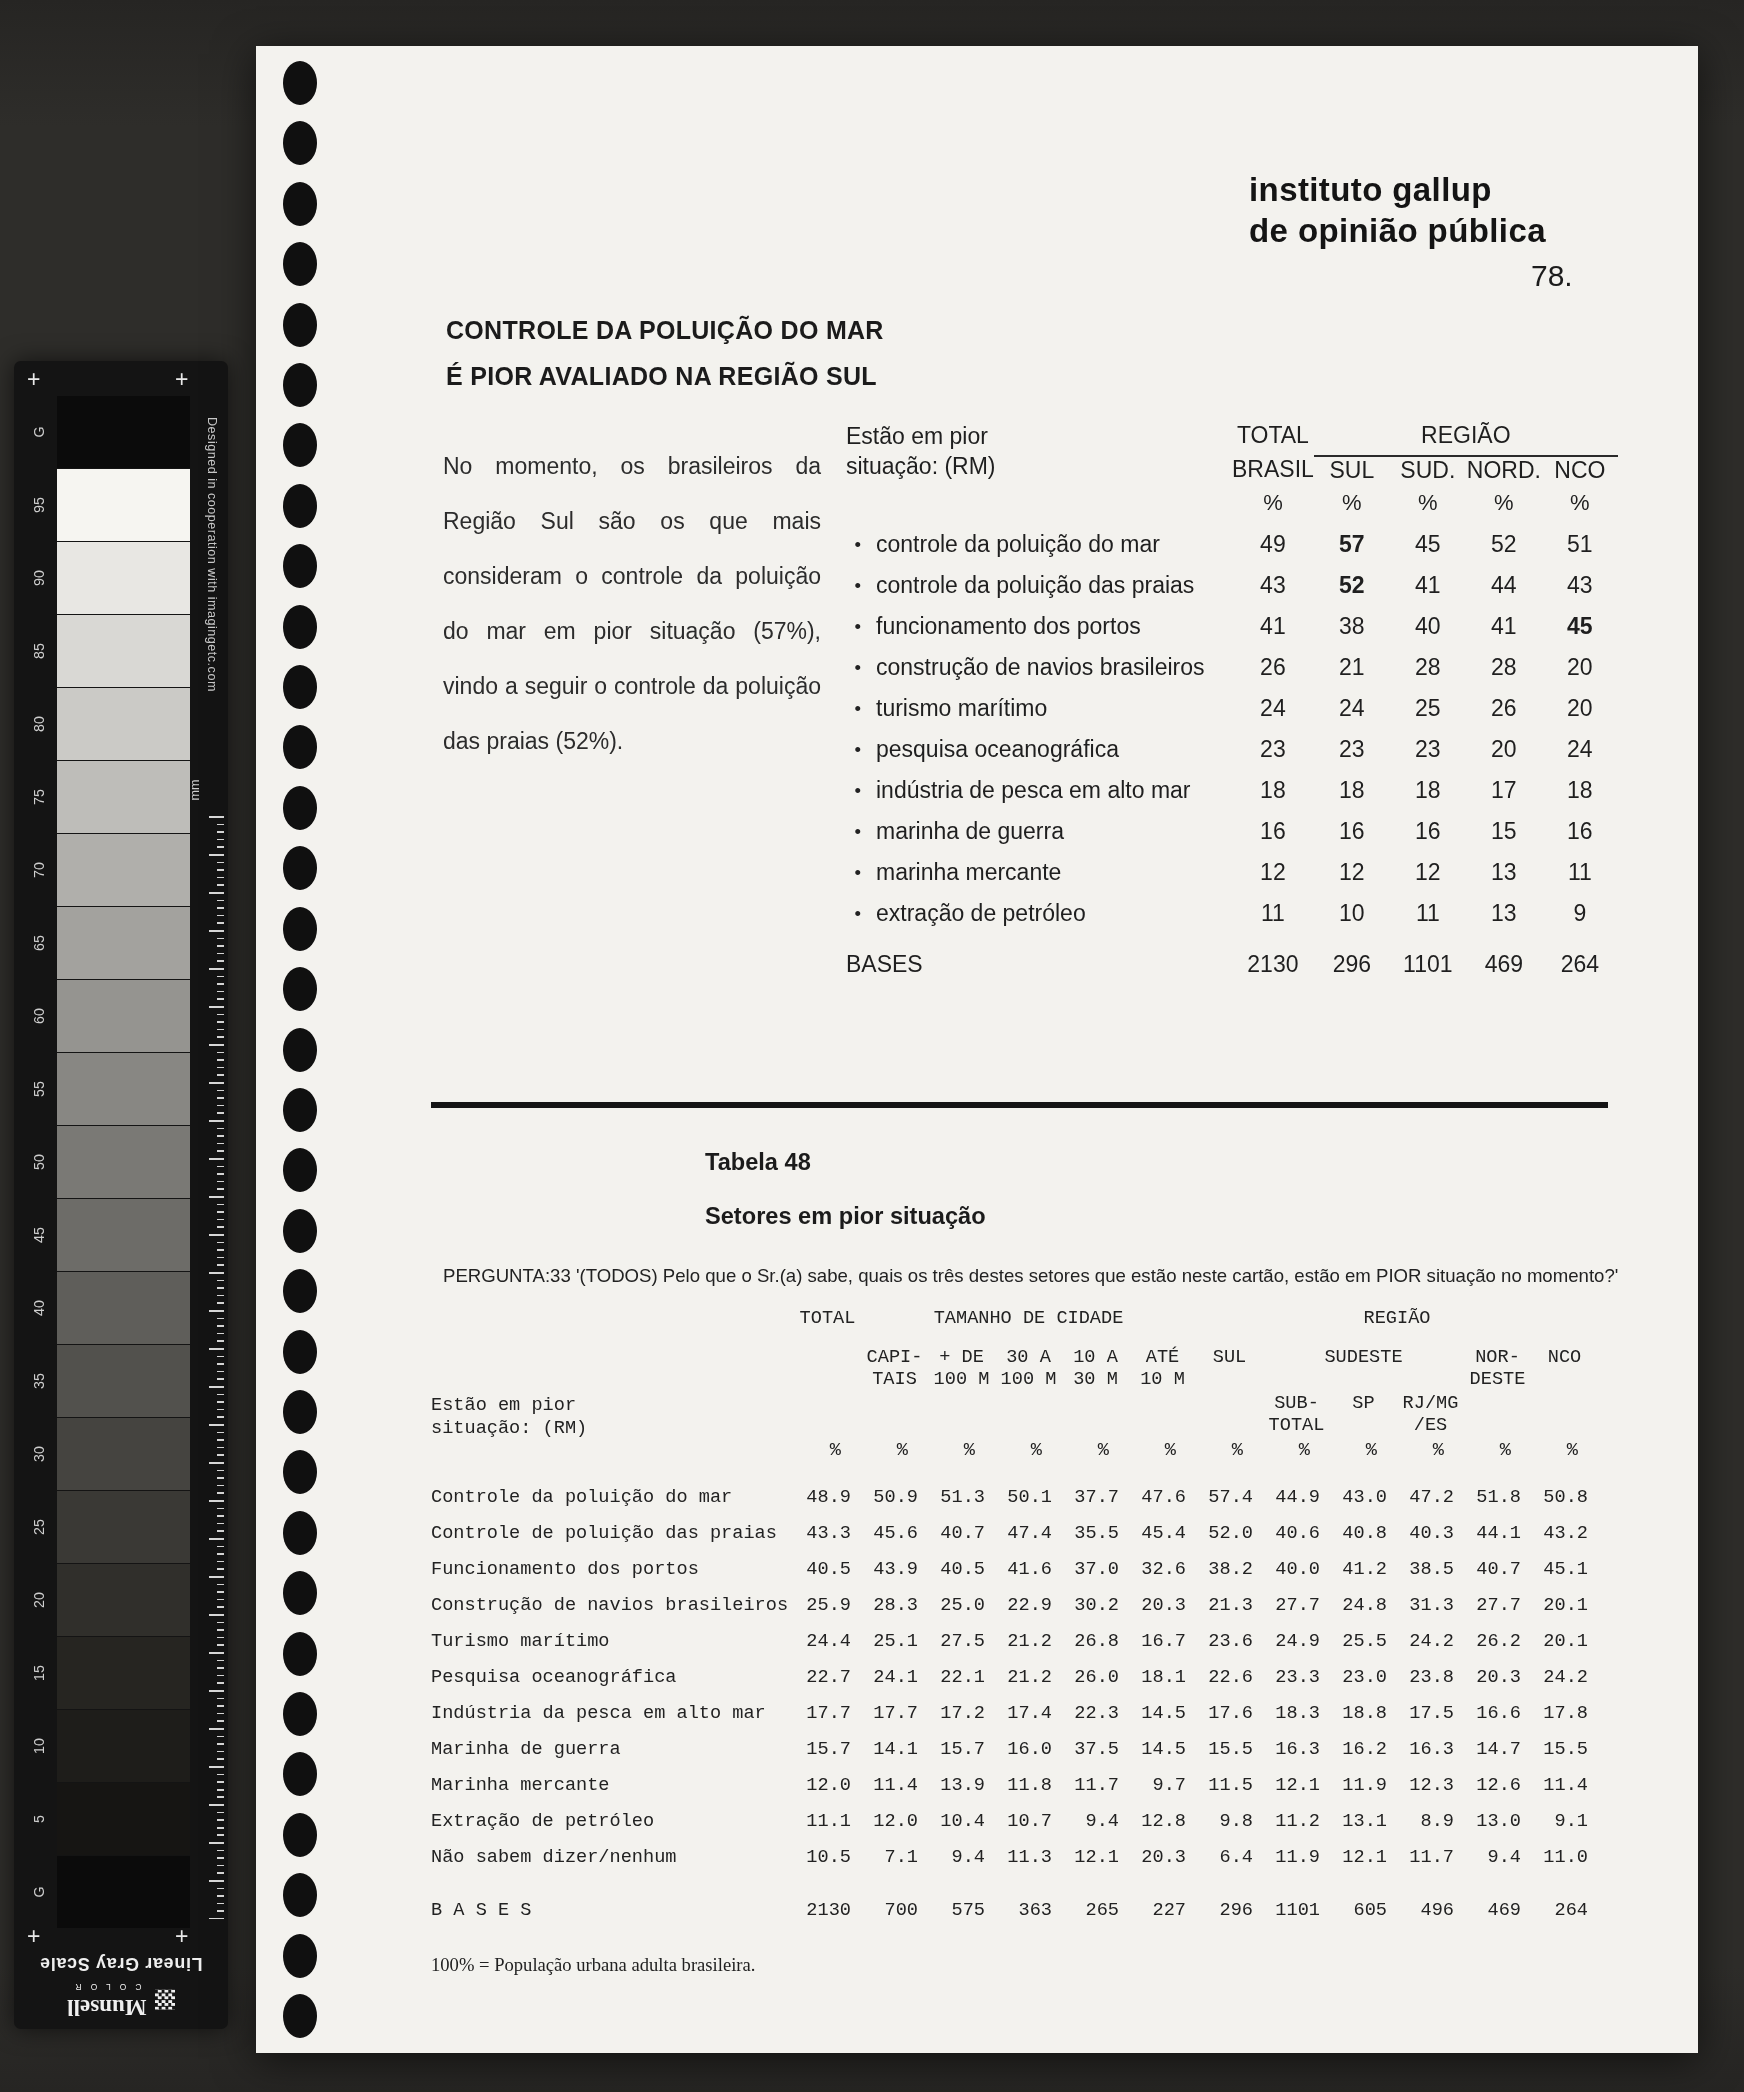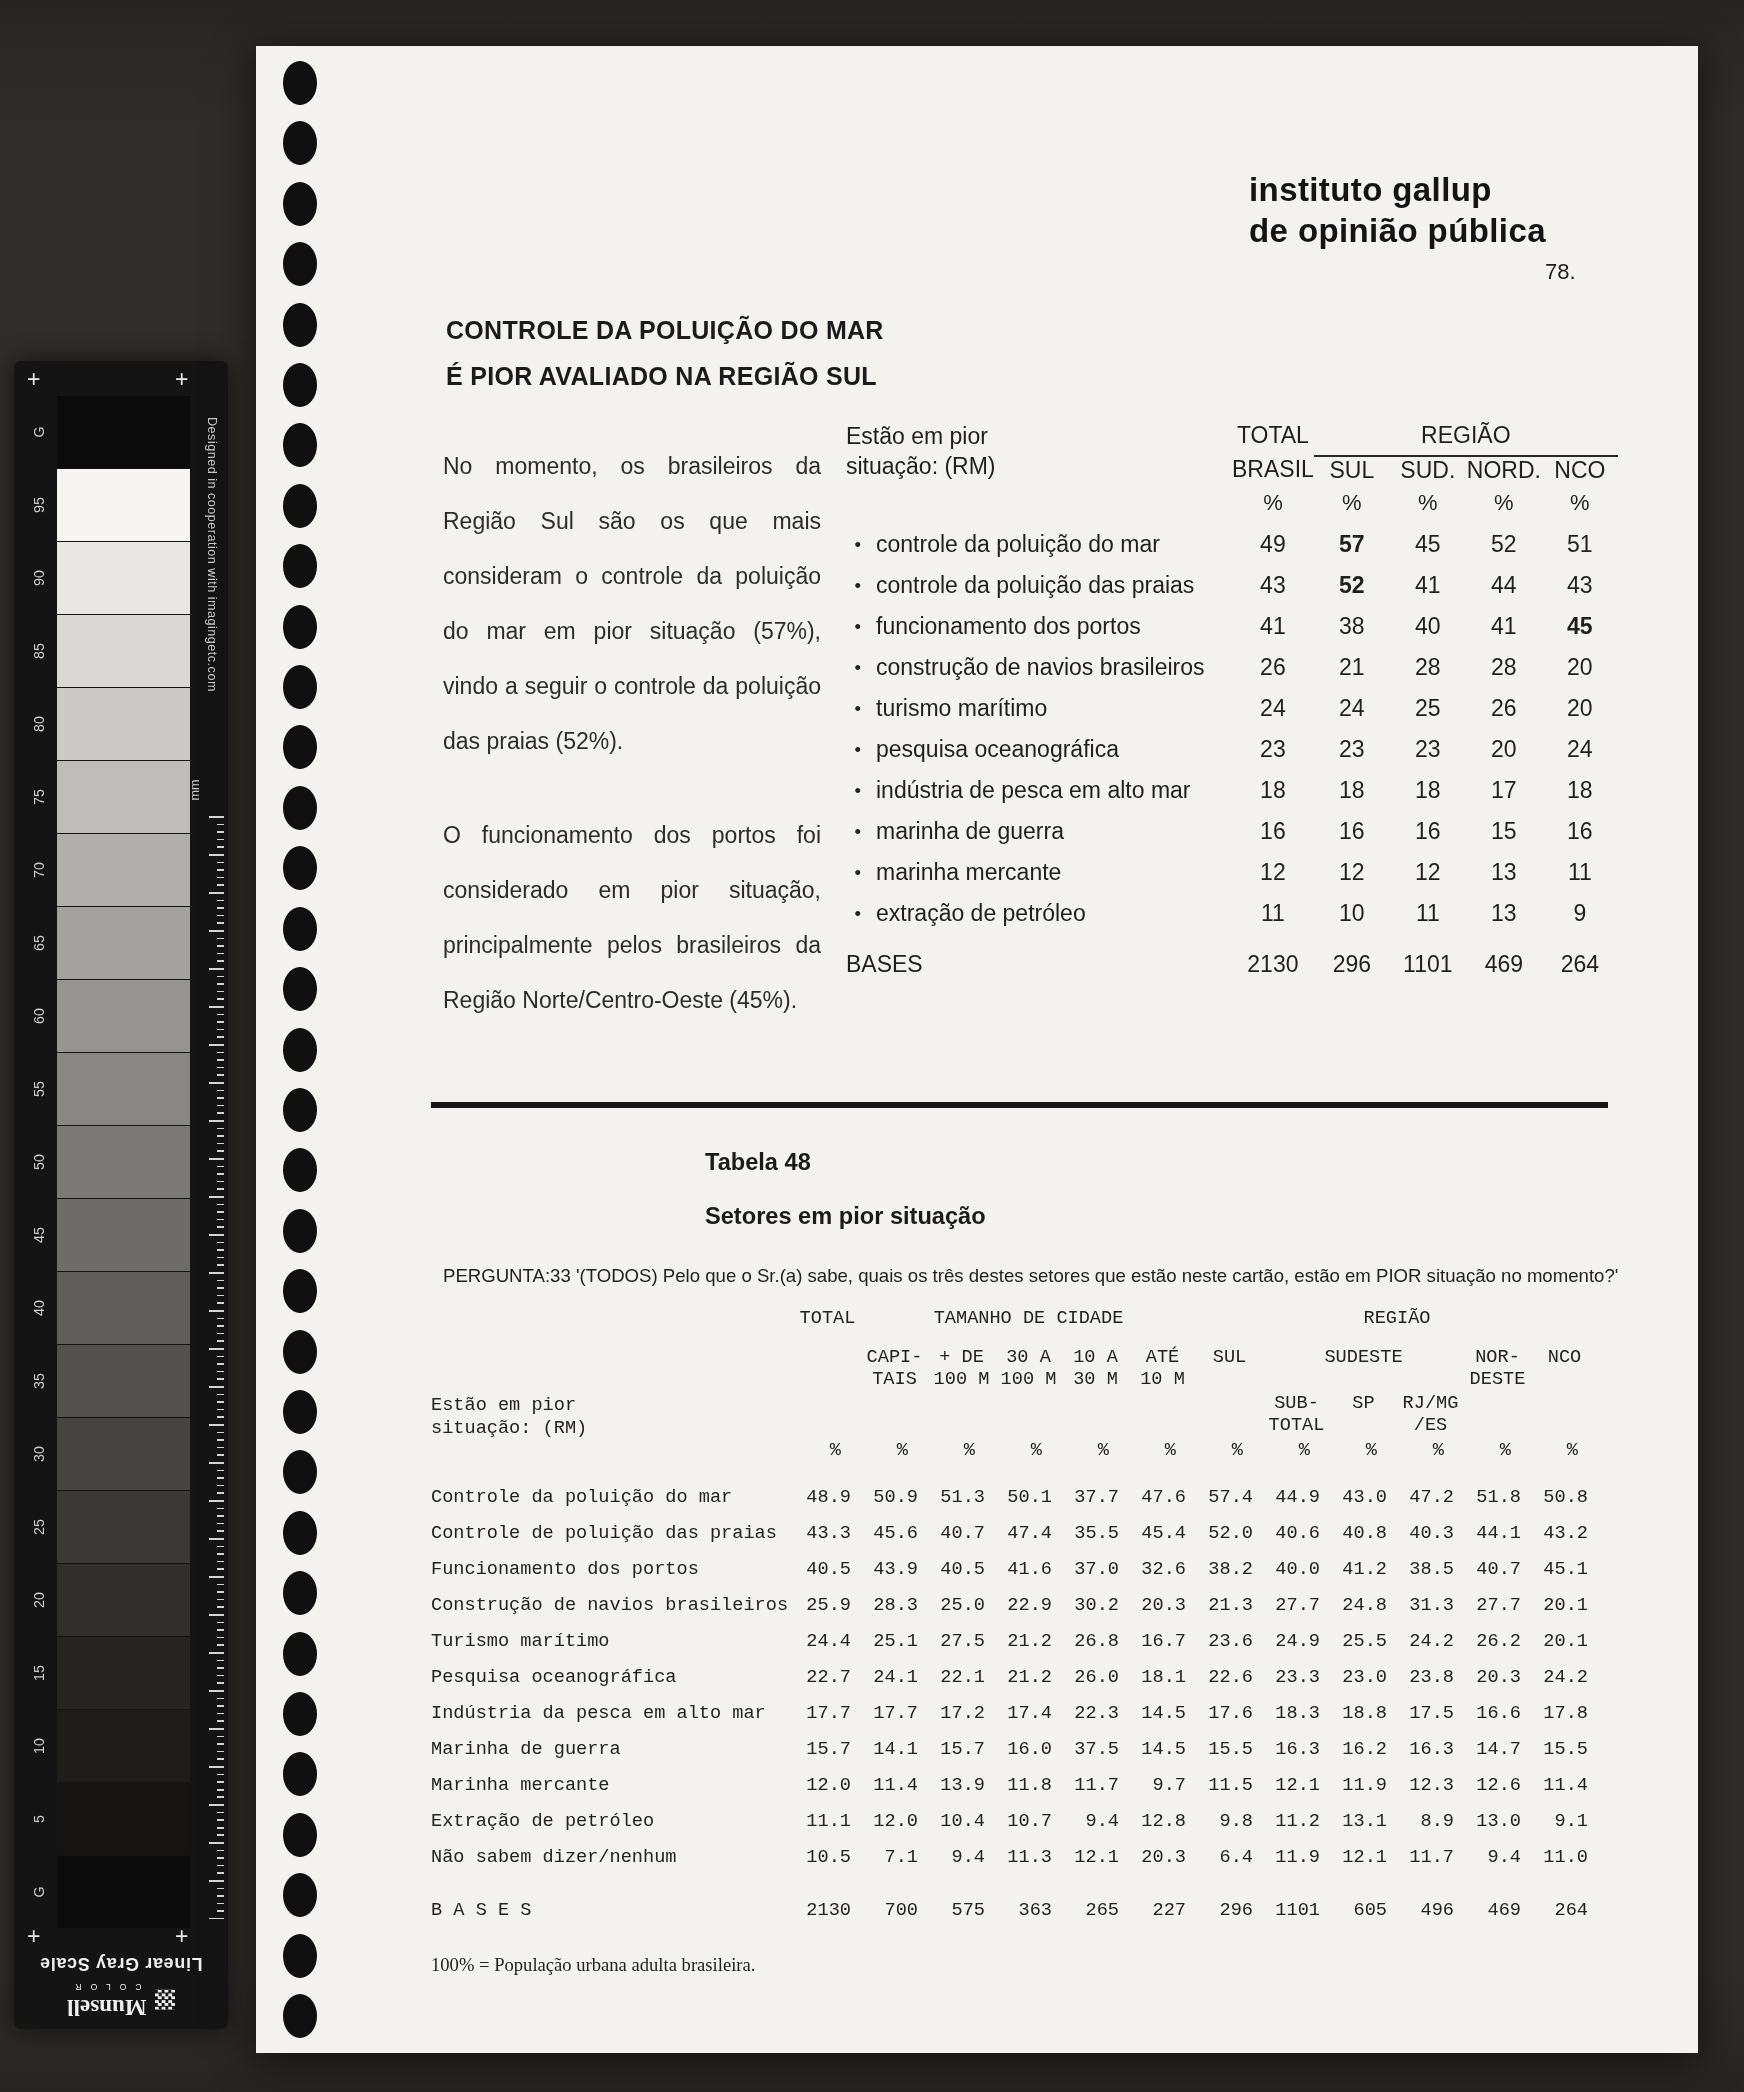--- a/index.html
+++ b/index.html
@@ -43,21 +43,21 @@
 
   
   .page { position:absolute; left:256px; top:46px; width:1442px; height:2007px;
     background:#f3f2ee; box-shadow:0 6.7px 39px rgba(0,0,0,.6); }
   .holes { position:absolute; left:27px; top:15px; bottom:15px; width:37px;
     display:flex; flex-direction:column; justify-content:space-between; }
   .hole { width:34px; height:44px; background:#101010; border-radius:50%; }
 
   .brand { position:absolute; left:993px; top:123px; font-size:33px; font-weight:bold;
     color:#141414; line-height:41px; letter-spacing:0.4px; }
-  .page-number { position:absolute; left:1275px; top:213px; font-size:22px; color:#1c1c1c;margin-left:14px; }
+  .page-number { position:absolute; left:1275px; top:213px; font-size:30px; color:#1c1c1c; }
 
   .article-title { position:absolute; left:190px; top:261px; font-size:25px; font-weight:bold;
     color:#1b1b1b; line-height:46px; letter-spacing:0.3px; }
 
   .body-col { position:absolute; left:187px; top:393px; width:378px; font-size:23px;
     line-height:55px; color:#2c2c2c; text-align:justify; }
   .body-col p + p { margin-top:39px; }
 
   
   .summary { position:absolute; left:590px; top:376px; border-collapse:collapse; color:#1f1f1f; }
@@ -269,21 +269,20 @@
     </div>
     <div class="page-number">78.</div>
 
     <div class="article-title">
       <div>CONTROLE DA POLUIÇÃO DO MAR</div>
       <div>É PIOR AVALIADO NA REGIÃO SUL</div>
     </div>
 
     <div class="body-col">
       <p>No momento, os brasileiros da Região Sul são os que mais consideram o controle da poluição do mar em pior situação (57%), vindo a seguir o controle da poluição das praias (52%).</p>
-      <p>O funcionamento dos portos foi considerado em pior situação, principalmente pelos brasileiros da Região Norte/Centro-Oeste (45%).</p>
     </div>
 
     <table class="summary">
       <thead>
         <tr>
           <th class="stub" rowspan="2">Estão em pior
 situação: (RM)</th>
           <th class="gh">TOTAL</th>
           <th class="gh region" colspan="4">REGIÃO</th>
         </tr>

